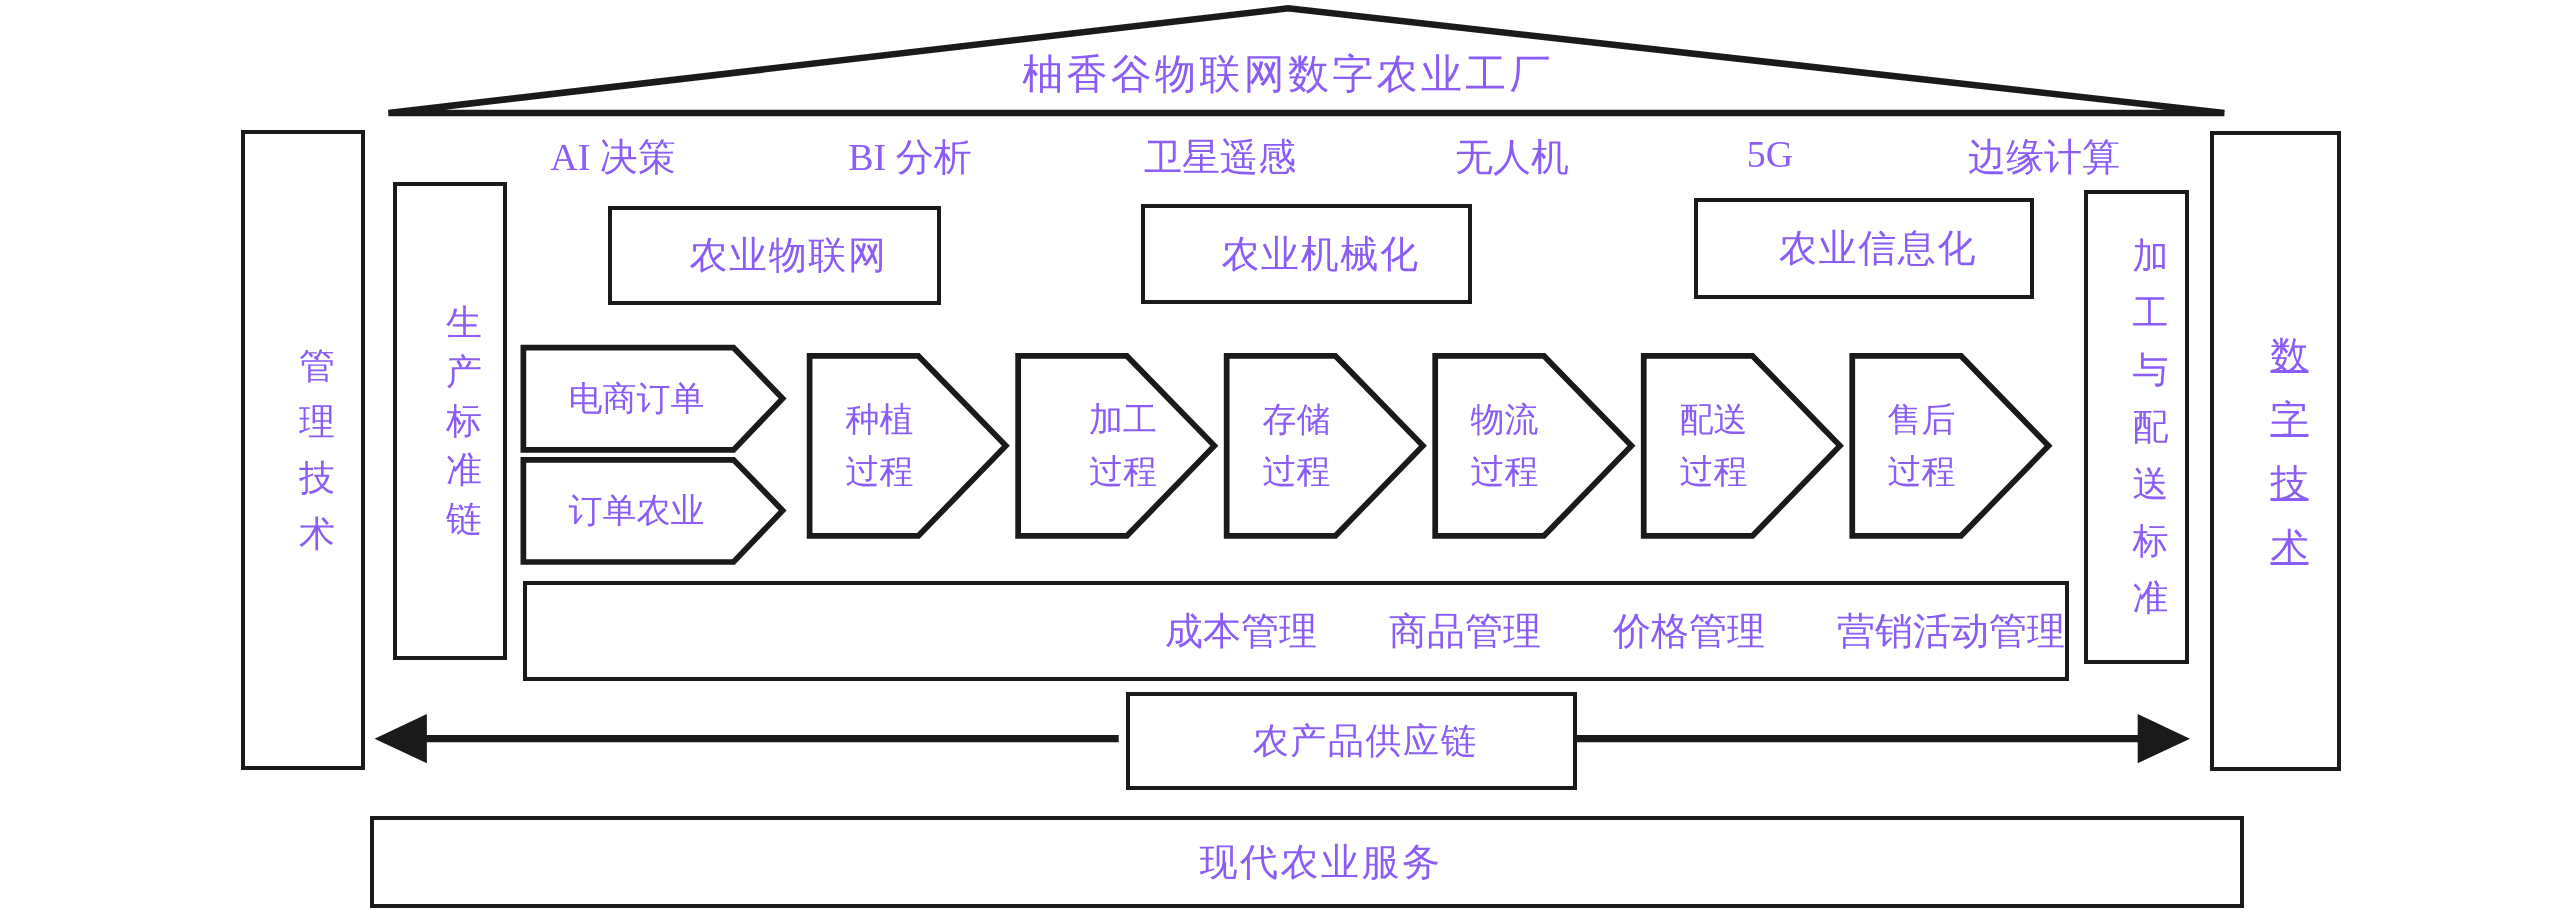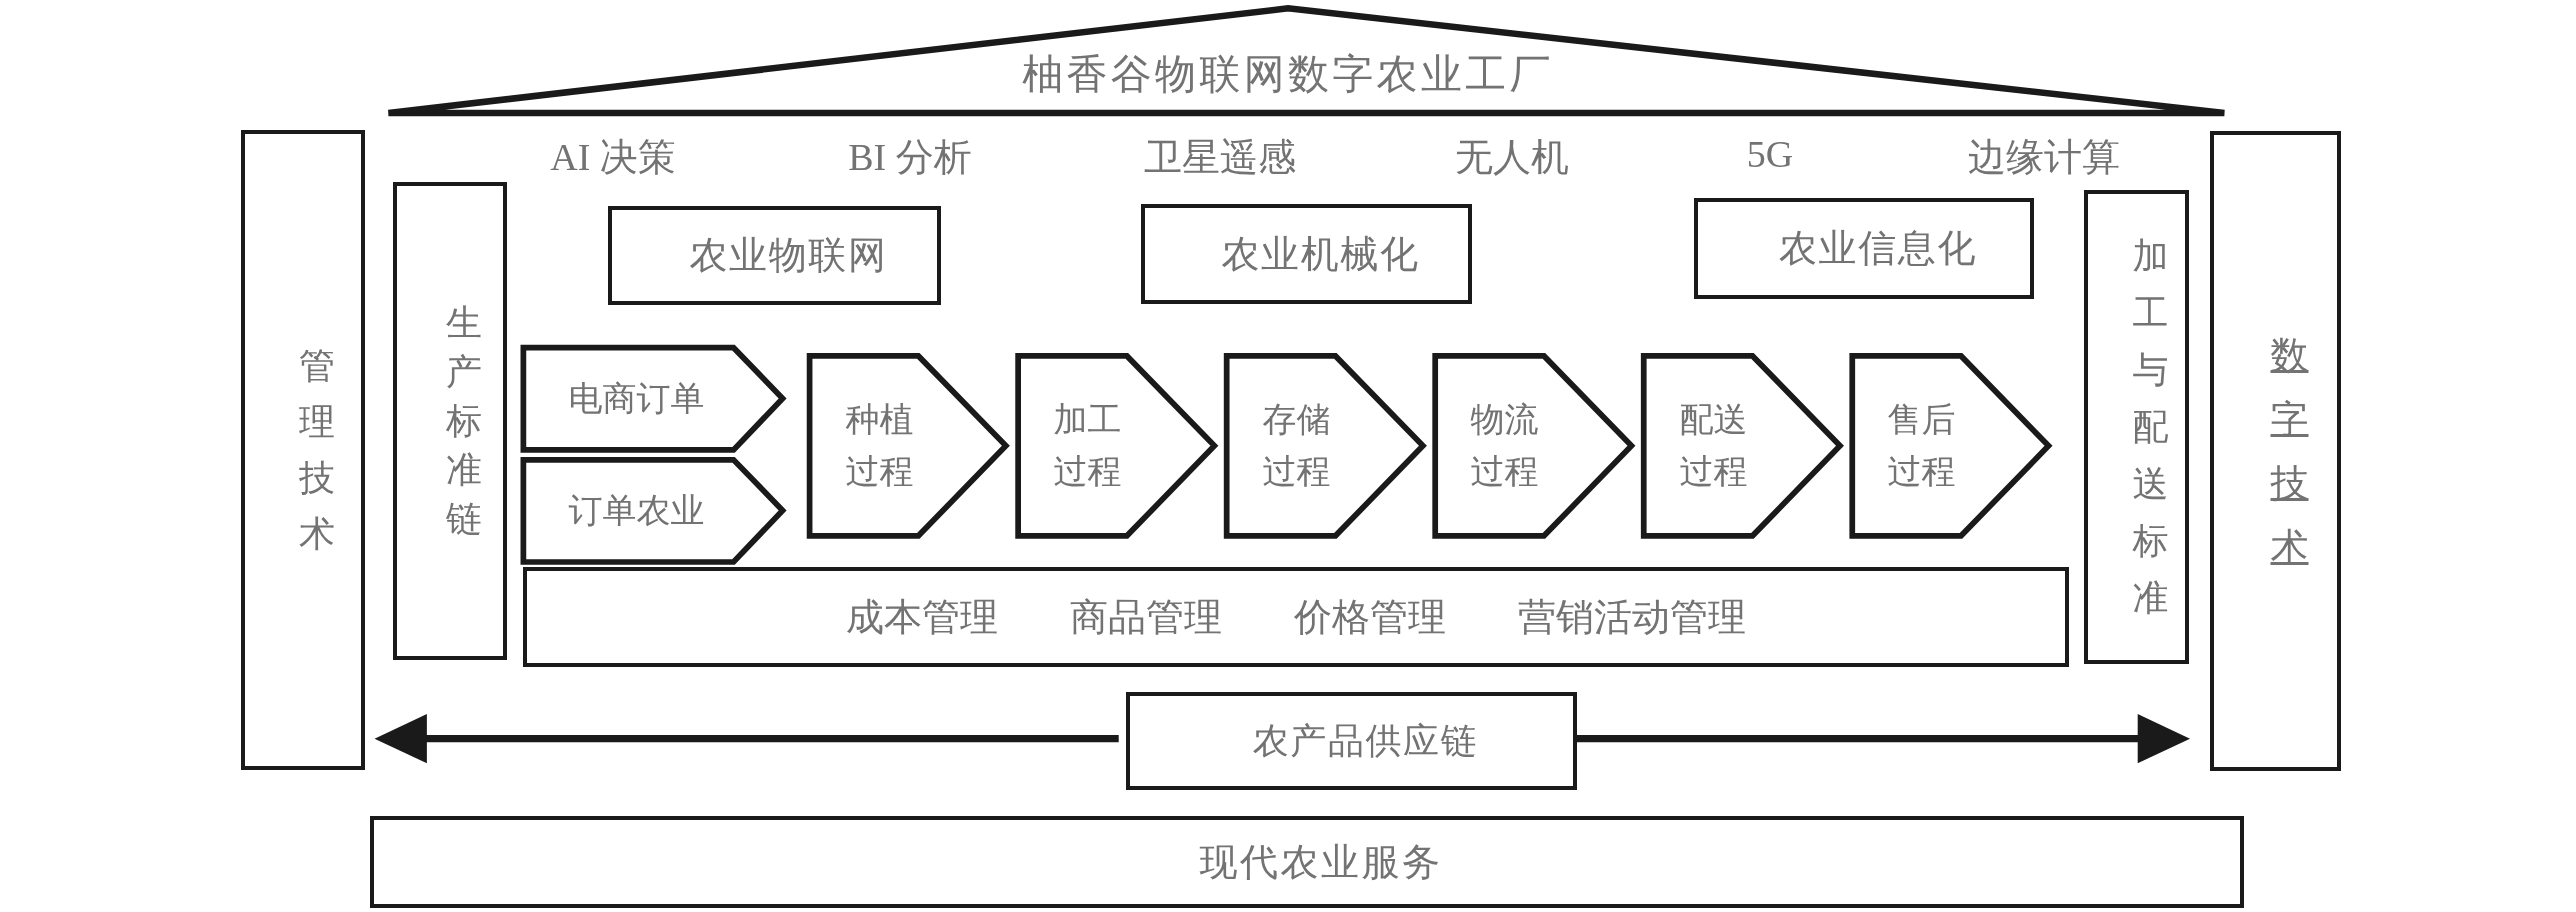--- a/index.html
+++ b/index.html
@@ -2,21 +2,21 @@
 <html style="font-size:13px"><head>
 <meta charset="utf-8">
 <style>
   html, body { margin: 0; padding: 0; background: #ffffff; }
   .canvas {
     position: relative;
     width: 2576px;
     height: 913px;
     background: #ffffff;
     font-family: "Liberation Serif", "DejaVu Serif", serif;
-    color: #737373;
+    color: #8b5cf6;
     overflow: hidden;
   }
   .layer { position: absolute; left: 0; top: 0; }
   .box {
     position: absolute;
     box-sizing: border-box;
     border: 4.1px solid #1a1a1a;
     background: #ffffff;
     display: flex;
     align-items: center;
@@ -126,42 +126,42 @@
     <span>农业信息化</span>
   </div>
 
   <div class="pent-label" style="left:532px; top:348px; width:209px; height:102px;">电商订单</div>
   <div class="pent-label" style="left:532px; top:460px; width:209px; height:102px;">订单农业</div>
 
   <div class="pent-label two-line" style="left:810px; top:356px; width:139px; height:180px;">
     <span>种植</span>
     <span>过程</span>
   </div>
-  <div class="pent-label two-line" style="left:1018px; top:356px; width:139px; height:180px;">
+  <div class="pent-label two-line" style="left:1018px; top:356px; width:139px; height:180px;align-items:flex-end;">
     <span>加工</span>
     <span>过程</span>
   </div>
   <div class="pent-label two-line" style="left:1227px; top:356px; width:139px; height:180px;">
     <span>存储</span>
     <span>过程</span>
   </div>
   <div class="pent-label two-line" style="left:1435px; top:356px; width:139px; height:180px;">
     <span>物流</span>
     <span>过程</span>
   </div>
   <div class="pent-label two-line" style="left:1644px; top:356px; width:139px; height:180px;">
     <span>配送</span>
     <span>过程</span>
   </div>
   <div class="pent-label two-line" style="left:1852px; top:356px; width:139px; height:180px;">
     <span>售后</span>
     <span>过程</span>
   </div>
 
-  <div class="strip" style="left:523px; top:567px; width:1546px; height:100px;">
+  <div class="strip" style="left:523px; top:581px; width:1546px; height:100px;justify-content:flex-end;">
     <span>成本管理</span>
     <span>商品管理</span>
     <span>价格管理</span>
     <span>营销活动管理</span>
   </div>
 
   <div class="box" style="left:2084px; top:190px; width:105px; height:474px;">
     <div class="vtext seven">加工与配送标准</div>
   </div>
   <div class="box" style="left:2210px; top:131px; width:131px; height:640px;text-decoration:underline;">

